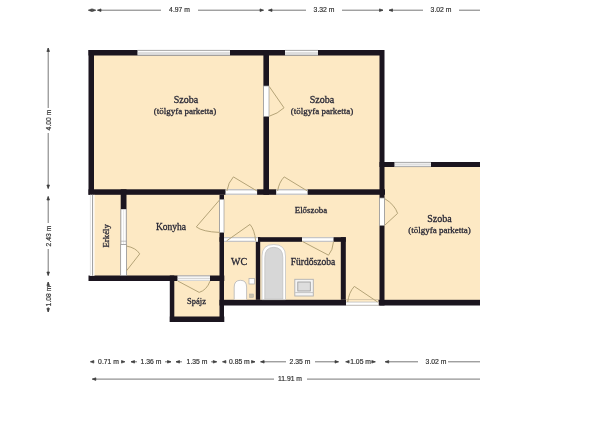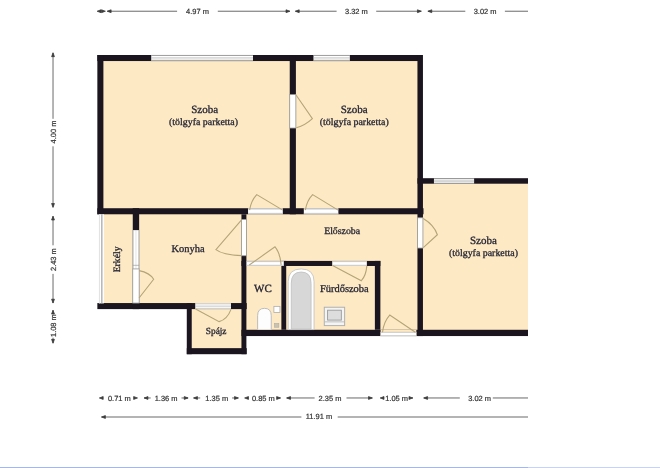--- a/index.html
+++ b/index.html
@@ -1,16 +1,16 @@
 <!DOCTYPE html>
 <html><head>
 <meta charset="utf-8">
 <style>
   html,body{margin:0;padding:0;background:#ffffff;}
-  .wrap{width:480px;height:425px;position:relative;overflow:hidden;background:#1d4ed8;}
+  .wrap{width:480px;height:425px;position:relative;overflow:hidden;background:#0ea5e9;}
   svg{filter:blur(0.35px);}
   text{font-family:"Liberation Serif", serif; fill:#262634; stroke:#262634; stroke-width:0.28px;}
   .dim{font-family:"Liberation Sans", sans-serif; fill:#333333; stroke:#333333; stroke-width:0.18px; font-size:6.8px;}
 </style>
 </head>
 <body>
 <div class="wrap">
 <svg width="600" height="425" viewBox="0 0 600 425">
 
   <rect x="0" y="0" width="600" height="425" fill="#ffffff"></rect>

